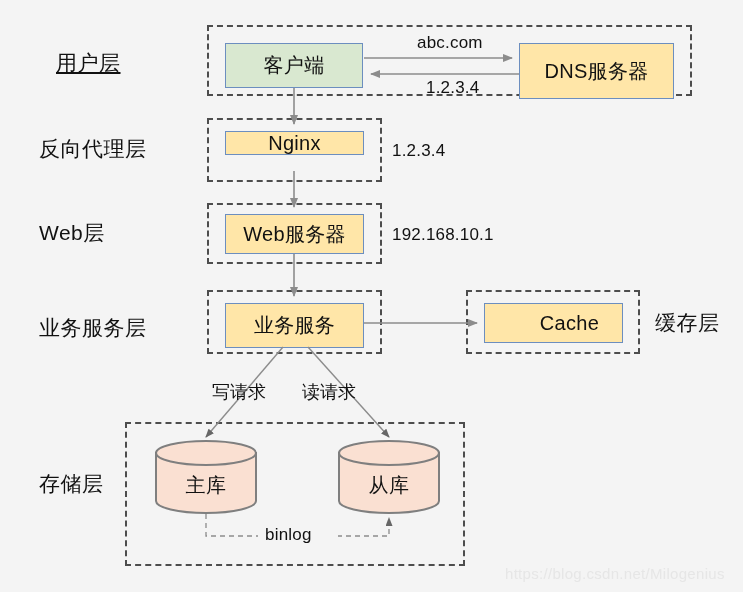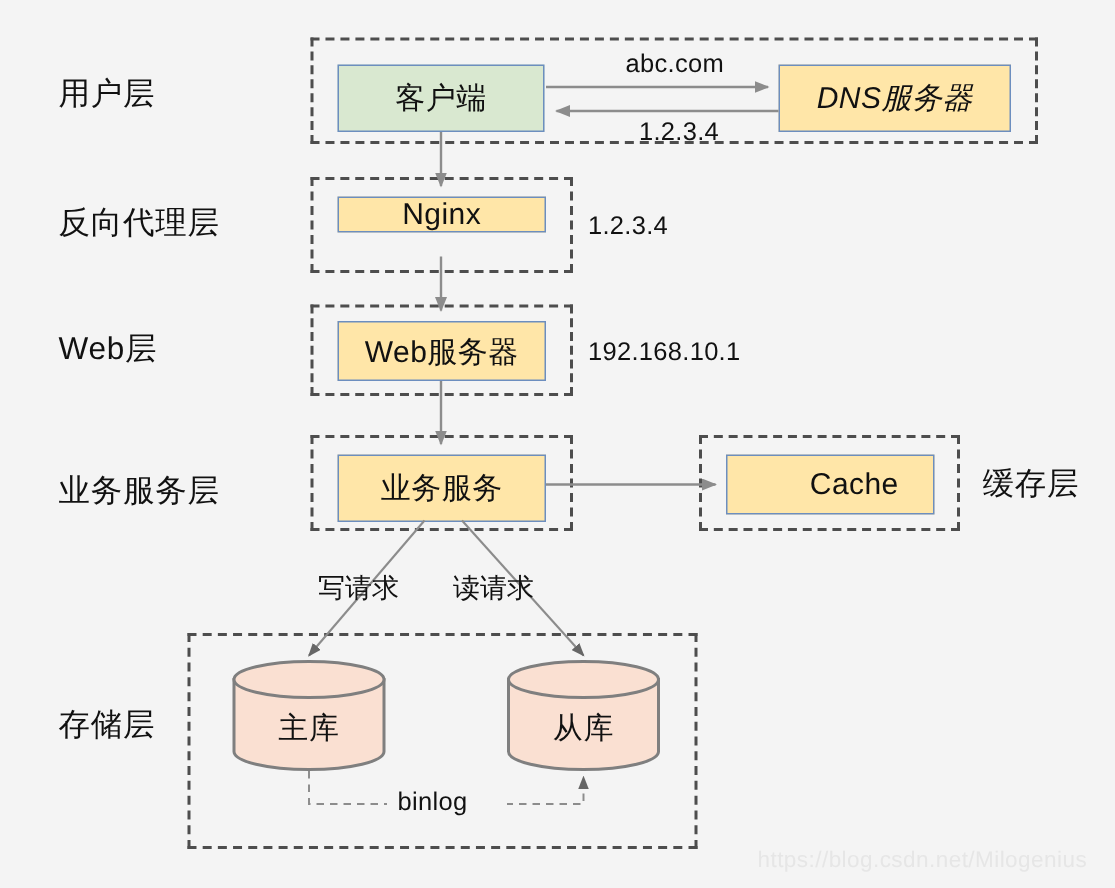--- a/index.html
+++ b/index.html
@@ -99,30 +99,30 @@
   <div class="dash-group" style="left:207px; top:118px; width:175px; height:64px;"></div>
 
   <div class="dash-group" style="left:207px; top:203px; width:175px; height:61px;"></div>
 
   <div class="dash-group" style="left:207px; top:290px; width:175px; height:64px;"></div>
 
   <div class="dash-group" style="left:466px; top:290px; width:174px; height:64px;"></div>
 
   <div class="dash-group" style="left:125px; top:422px; width:340px; height:144px;"></div>
 
-  <div class="layer-label" style="left:39px; top:52px;">用户层</div>
+  <div class="layer-label" style="left:56px; top:52px;text-decoration:underline;">用户层</div>
   <div class="layer-label" style="left:39px; top:138px;">反向代理层</div>
   <div class="layer-label" style="left:39px; top:222px;">Web层</div>
   <div class="layer-label" style="left:39px; top:317px;">业务服务层</div>
   <div class="layer-label" style="left:655px; top:312px;">缓存层</div>
   <div class="layer-label" style="left:39px; top:473px;">存储层</div>
 
   <div class="node node-green" style="left:225px; top:43px; width:138px; height:45px;">客户端</div>
 
-  <div class="node node-yellow" style="left:519px; top:43px; width:155px; height:45px;font-style:italic;">DNS服务器</div>
+  <div class="node node-yellow" style="left:519px; top:43px; width:155px; height:56px;">DNS服务器</div>
 
   <div class="node node-yellow" style="left:225px; top:131px; width:139px; height:24px;">Nginx</div>
 
   <div class="node node-yellow" style="left:225px; top:214px; width:139px; height:40px;">Web服务器</div>
 
   <div class="node node-yellow" style="left:225px; top:303px; width:139px; height:45px;">业务服务</div>
 
   <div class="node node-yellow" style="left:484px; top:303px; width:139px; height:40px;padding-left:32px;">Cache</div>
 
   <div class="cyl" style="left:153px; top:440px; width:106px; height:74px;">

